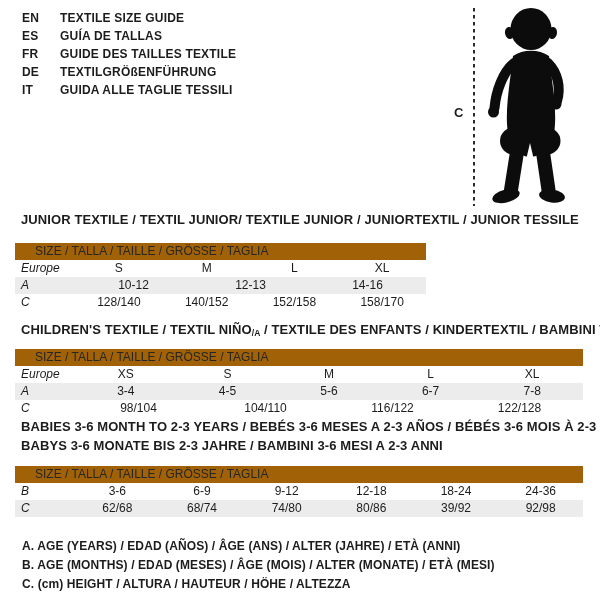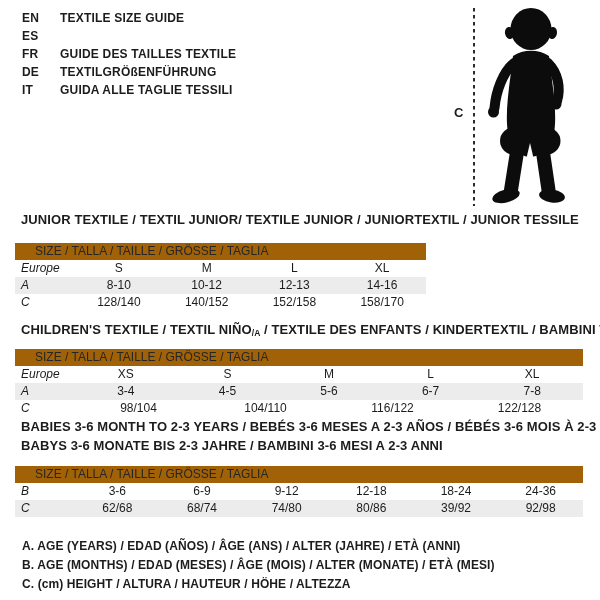--- a/index.html
+++ b/index.html
@@ -38,20 +38,21 @@
 </head>
 <body>
 
 <div class="abs lang">
   <div class="lang-row">
     <span class="lang-code">EN</span>
     <span>TEXTILE SIZE GUIDE</span>
   </div>
   <div class="lang-row">
     <span class="lang-code">ES</span>
+    <span>GUÍA DE TALLAS</span>
   </div>
   <div class="lang-row">
     <span class="lang-code">FR</span>
     <span>GUIDE DES TAILLES TEXTILE</span>
   </div>
   <div class="lang-row">
     <span class="lang-code">DE</span>
     <span>TEXTILGRÖßENFÜHRUNG</span>
   </div>
   <div class="lang-row">
@@ -93,21 +94,20 @@
   <div class="thdr">SIZE / TALLA / TAILLE / GRÖSSE / TAGLIA</div>
   <div class="trow">
     <span class="lbl">Europe</span>
     <span class="cell">S</span>
     <span class="cell">M</span>
     <span class="cell">L</span>
     <span class="cell">XL</span>
   </div>
   <div class="trow shaded">
     <span class="lbl">A</span>
-    <span class="cell">8-10</span>
     <span class="cell">10-12</span>
     <span class="cell">12-13</span>
     <span class="cell">14-16</span>
   </div>
   <div class="trow">
     <span class="lbl">C</span>
     <span class="cell">128/140</span>
     <span class="cell">140/152</span>
     <span class="cell">152/158</span>
     <span class="cell">158/170</span>

